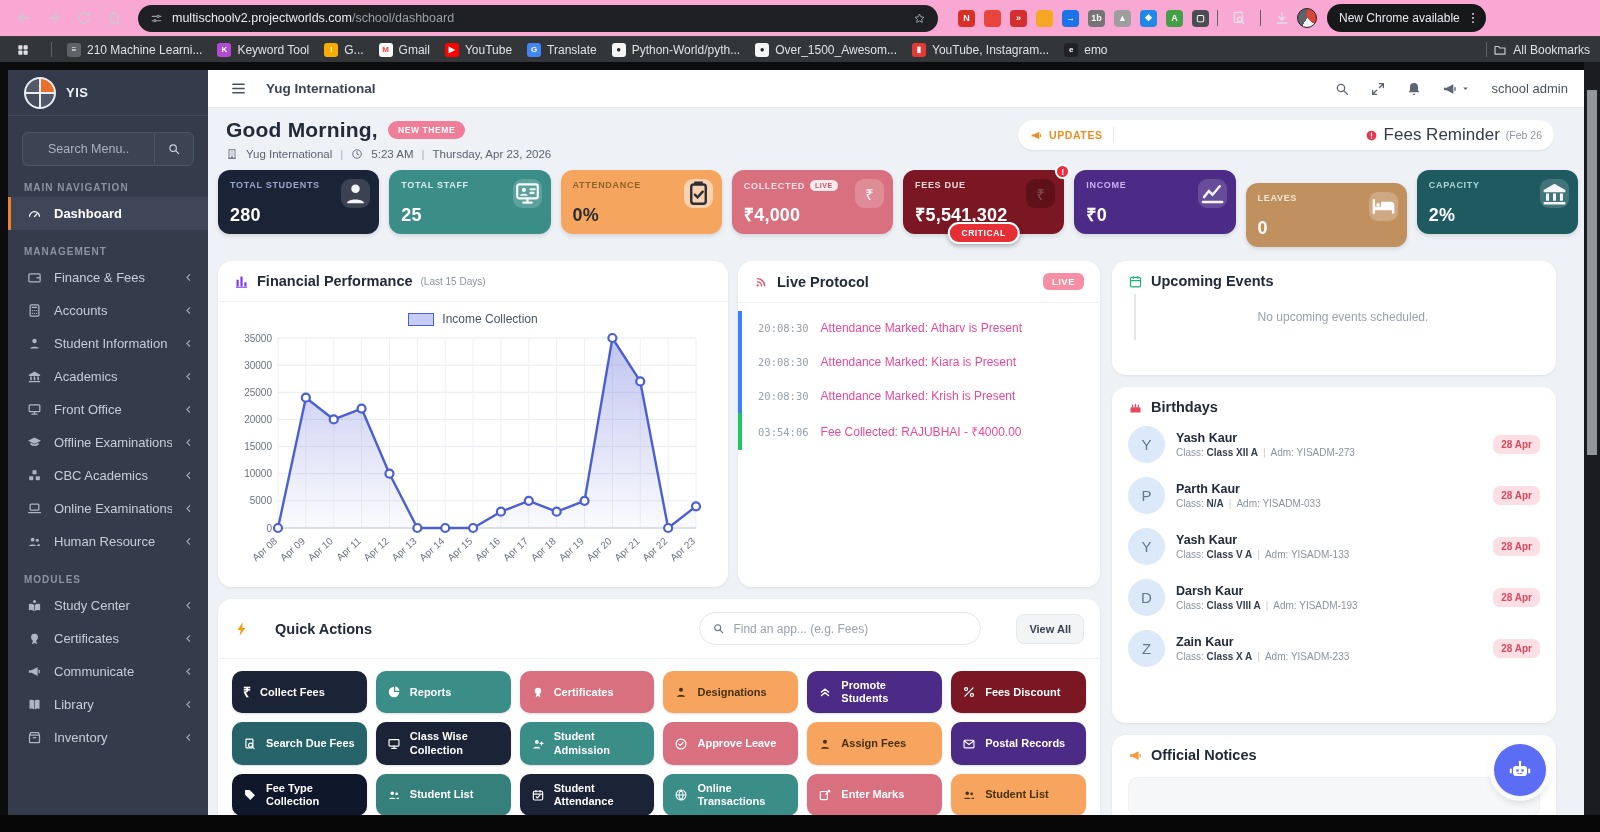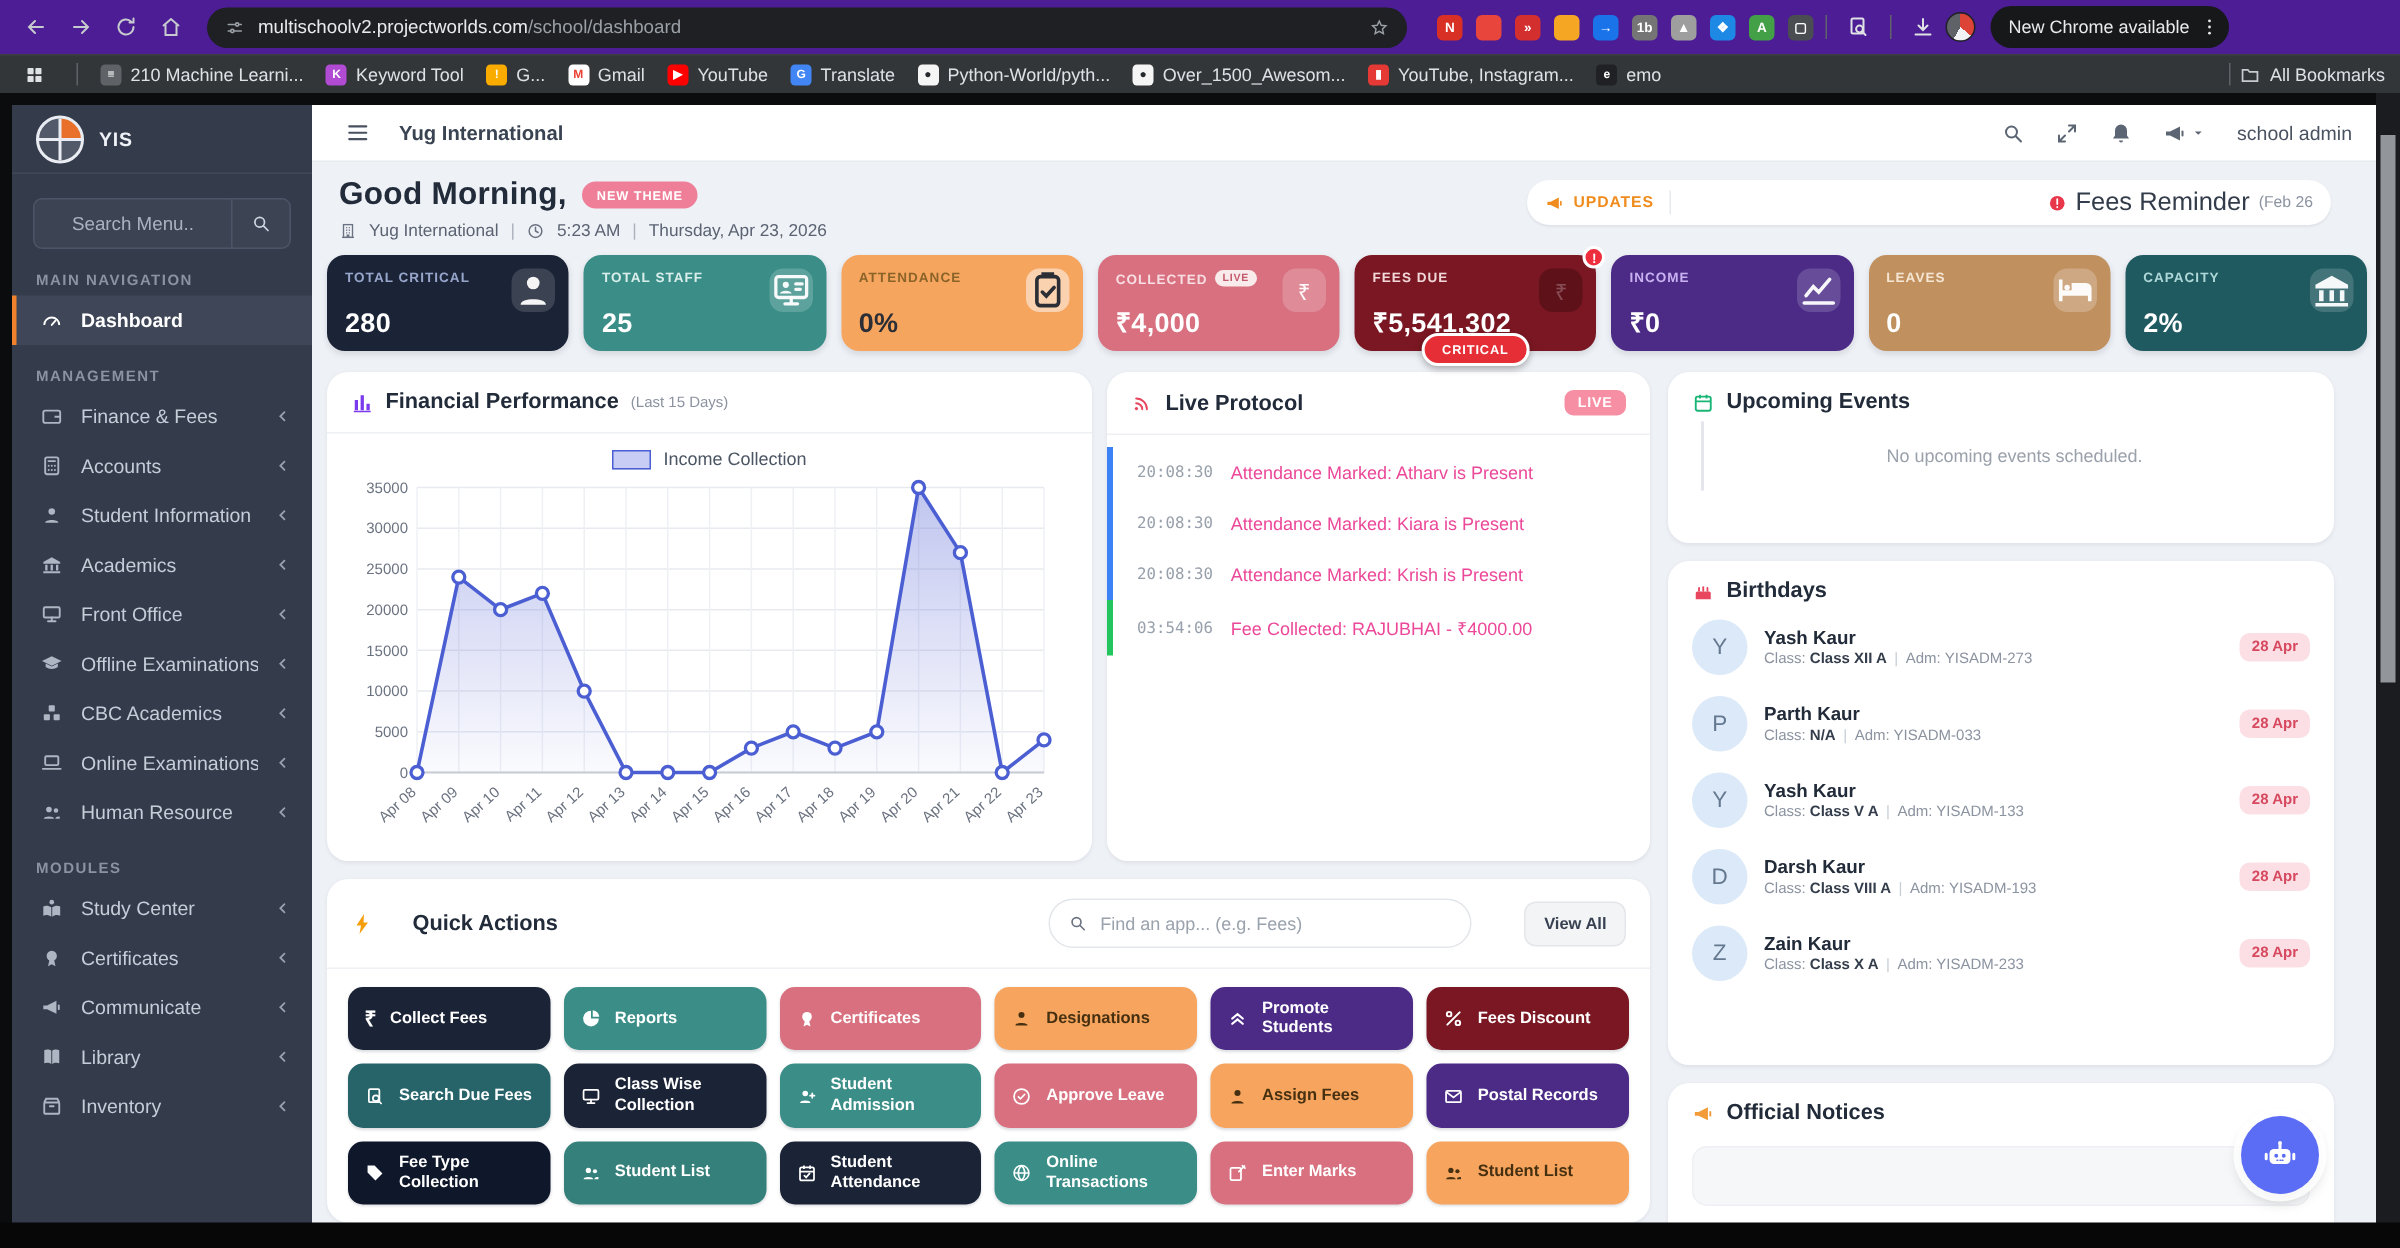--- a/index.html
+++ b/index.html
@@ -3,21 +3,21 @@
 <meta charset="utf-8">
 <style>
   * { margin:0; padding:0; box-sizing:border-box; }
   html,body { width:1600px; height:832px; overflow:hidden; background:#0b0c0e;
     font-family:"Liberation Sans", sans-serif; }
   .ic { display:inline-flex; align-items:center; justify-content:center; }
   .ic svg { width:1em; height:1em; display:block; }
   .ic .tg { font-size:1em; line-height:1; font-weight:700; }
 
   
-  .chrome { height:36px; background:#4c1d95; display:flex; align-items:center; padding:0 10px; gap:2px; }
+  .chrome { height:36px; background:#f9a8d4; display:flex; align-items:center; padding:0 10px; gap:2px; }
   .nav-btn { width:28px; height:28px; border-radius:50%; display:flex; align-items:center; justify-content:center;
     color:#c7cbcf; font-size:16px; }
   .url-pill { flex:0 1 800px; height:27px; background:#1e2023; border-radius:14px; margin:0 8px;
     display:flex; align-items:center; padding:0 12px; gap:9px; min-width:0; }
   .url-pill .ic { color:#9aa0a6; font-size:13px; }
   .url-text { font-size:12.5px; color:#e8eaed; white-space:nowrap; overflow:hidden; }
   .url-text .path { color:#9aa0a6; }
   .url-star { margin-left:auto; color:#c7cbcf; font-size:14px; }
   .ext-row { display:flex; align-items:center; gap:9px; margin-left:10px; }
   .ext-fav { width:17px; height:17px; border-radius:4px; display:flex; align-items:center; justify-content:center;
@@ -679,21 +679,21 @@
             <span class="notice-title">Fees Reminder</span>
             <span class="notice-date">(Feb 26</span>
           </span>
         </div>
       </div>
 
       <div class="stats-row">
 
       <div class="stat-card" style="background: rgb(27, 35, 54);">
             <div class="stat-label-row">
-              <span class="stat-label" style="color: rgb(152, 166, 204);">TOTAL CRITICAL</span>
+              <span class="stat-label" style="color: rgb(152, 166, 204);">TOTAL STUDENTS</span>
 
             </div>
             <span class="stat-icon" style="background: rgba(255, 255, 255, 0.14);">
               <svg viewBox="0 0 24 24" fill="currentColor">
                 <circle cx="12" cy="8" r="3.5"></circle>
                 <path d="M5 20c0-4 14-4 14 0H5z"></path>
               </svg>
             </span>
 
             <span class="stat-value" style="color: rgb(255, 255, 255);">280</span>
@@ -764,21 +764,21 @@
             </div>
             <span class="stat-icon" style="background: rgba(255, 255, 255, 0.16);">
               <svg viewBox="0 0 24 24" fill="none" stroke="currentColor" stroke-width="2" stroke-linecap="round">
                 <path d="M4 19h16M5 15l4-5 3 3 6-7"></path>
               </svg>
             </span>
 
             <span class="stat-value" style="color: rgb(255, 255, 255);">₹0</span>
 
           </div>
-          <div class="stat-card" style="background: rgb(192, 144, 95);">
+          <div class="stat-card" style="background: rgb(192, 144, 95); margin-top: 13px;">
             <div class="stat-label-row">
               <span class="stat-label" style="color: rgb(244, 230, 210);">LEAVES</span>
 
             </div>
             <span class="stat-icon" style="background: rgba(255, 255, 255, 0.22);">
               <svg viewBox="0 0 24 24" fill="currentColor">
                 <path d="M3 6v12h2v-3h14v3h2v-7a3 3 0 0 0-3-3h-8v4H5V6H3z"></path>
                 <circle cx="7.5" cy="10.5" r="1.5"></circle>
               </svg>
             </span>

